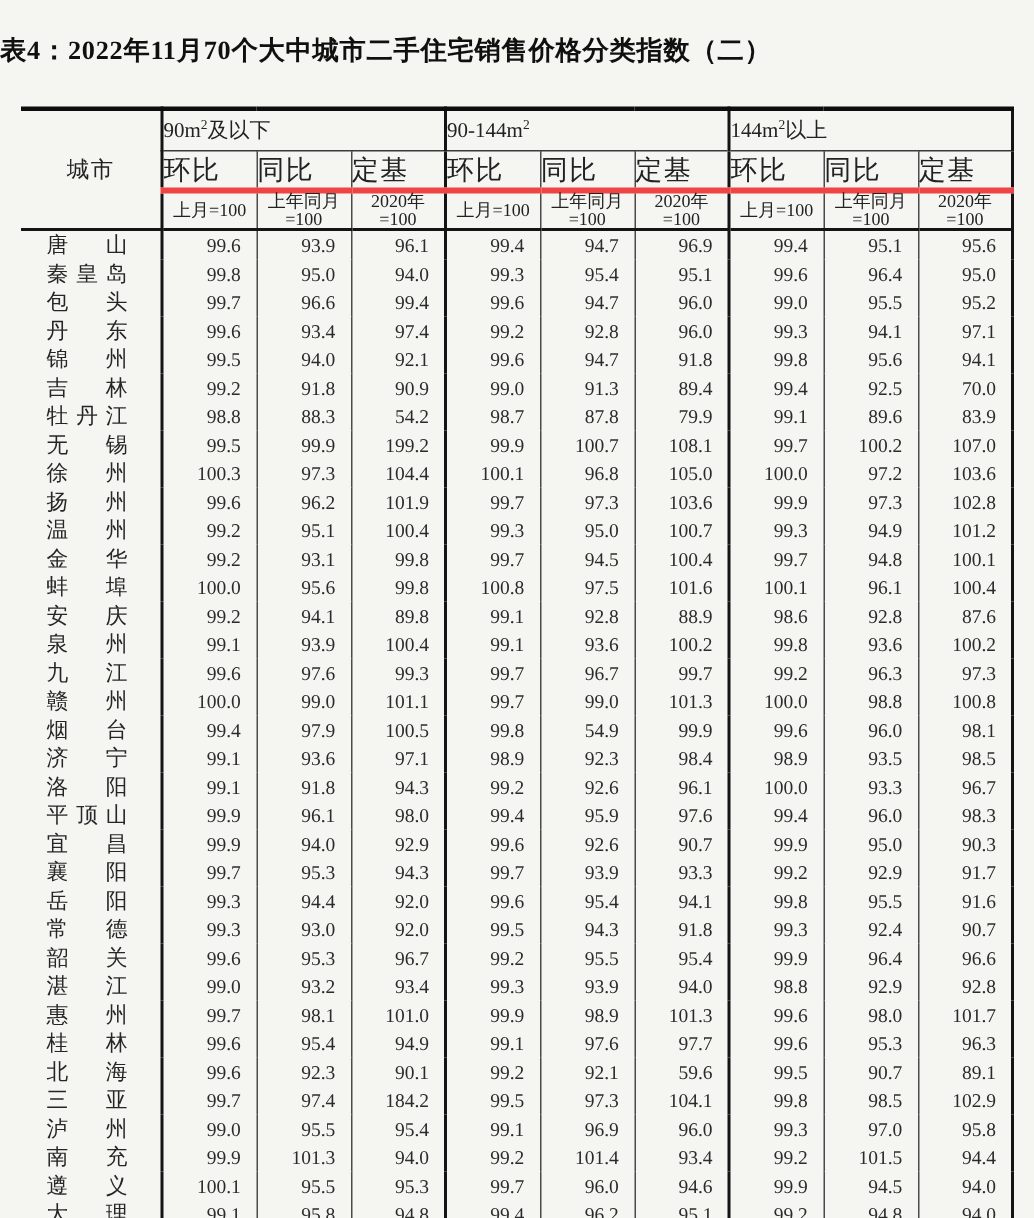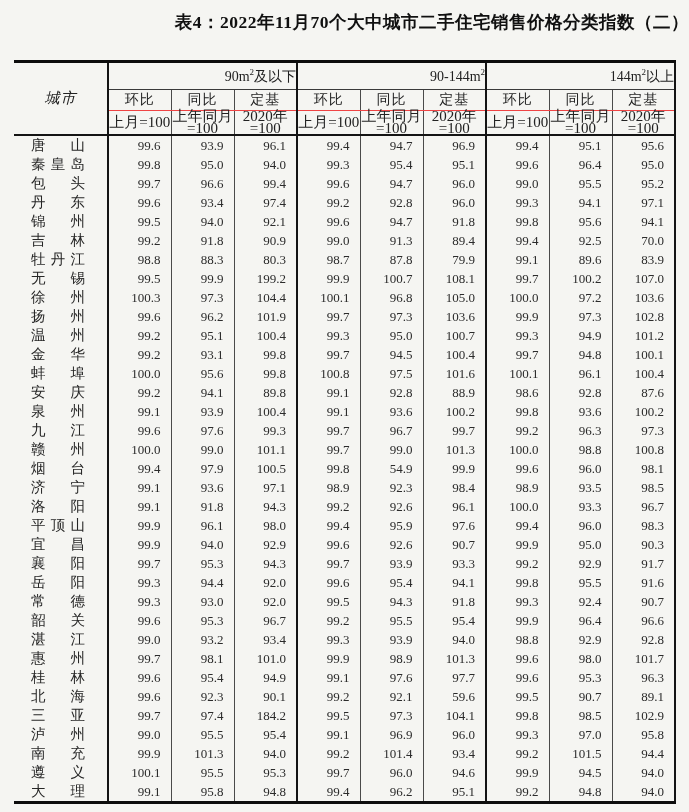--- a/index.html
+++ b/index.html
@@ -6,22 +6,22 @@
     margin: 0;
     padding: 0;
     width: 689px;
     height: 812px;
     background: #f5f5f2;
     overflow: hidden;
     font-family: "Liberation Serif", "DejaVu Serif", serif;
     color: #222;
   }
   .title {
-    padding-top: 10px;
-    text-align: right;
+    padding-top: 21px;
+    text-align: left;
     font-size: 17.5px;
     font-weight: bold;
     color: #101010;
     letter-spacing: 0.5px;
   }
   table.idx {
     margin: 26px 14px 0 14px;
     width: 661px;
     border-collapse: collapse;
     table-layout: fixed;
@@ -29,42 +29,41 @@
     border-bottom: 3px solid #0d0d0d;
   }
   th, td { padding: 0; font-weight: normal; vertical-align: middle; }
 
   th.city-head {
     font-size: 15px;
     border-right: 2.5px solid #141414;
     border-bottom: 2px solid #141414;
     text-align: center;
     letter-spacing: 1px;
-    font-style: italic;
   }
   th.group {
     font-size: 14px;
     height: 26px;
-    text-align: right;
+    text-align: left;
     border-bottom: 1px solid #3a3a3a;
     border-left: 2.5px solid #141414;
   }
   th.group sup { font-size: 9px; }
   th.group.last { border-right: 2.5px solid #141414; }
 
   th.metric {
-    font-size: 14px;
+    font-size: 18px;
     height: 20px;
-    text-align: center;
-    border-bottom: 1px solid #ef4444;
+    text-align: left;
+    border-bottom: 4px solid #ef4444;
     border-left: 1px solid #4a4a4a;
     letter-spacing: 1px;
   }
   th.base {
-    font-size: 15px;
+    font-size: 12px;
     height: 23px;
     line-height: 11.5px;
     text-align: center;
     white-space: pre-line;
     border-bottom: 2px solid #141414;
     border-left: 1px solid #4a4a4a;
   }
   th.g-start { border-left: 2.5px solid #141414; }
   th.last    { border-right: 2.5px solid #141414; }
 
@@ -251,21 +250,21 @@
       <tr>
         <td class="city-cell">
           <div class="city-name">
             <span>牡</span>
             <span>丹</span>
             <span>江</span>
           </div>
         </td>
         <td class="num g-start">98.8</td>
         <td class="num">88.3</td>
-        <td class="num">80.3</td>
+        <td class="num">54.2</td>
         <td class="num g-start">98.7</td>
         <td class="num">87.8</td>
         <td class="num">79.9</td>
         <td class="num g-start">99.1</td>
         <td class="num">89.6</td>
         <td class="num last">83.9</td>
       </tr>
       <tr>
         <td class="city-cell">
           <div class="city-name">

